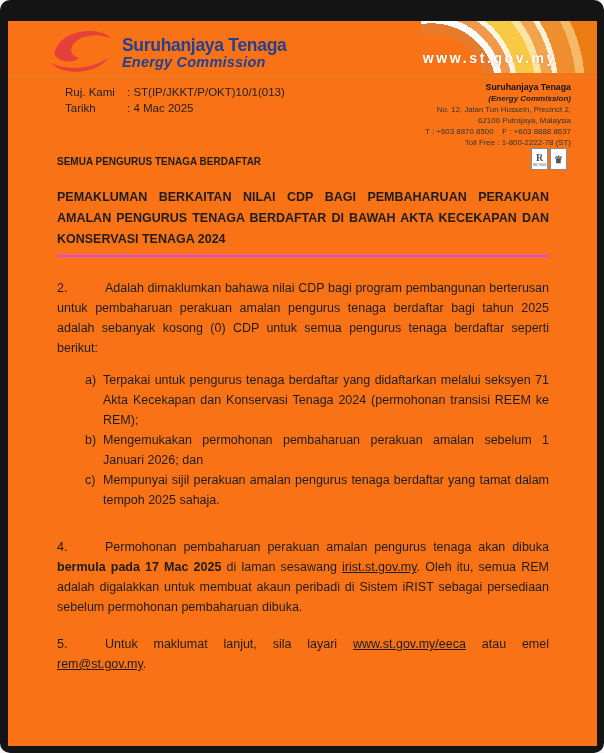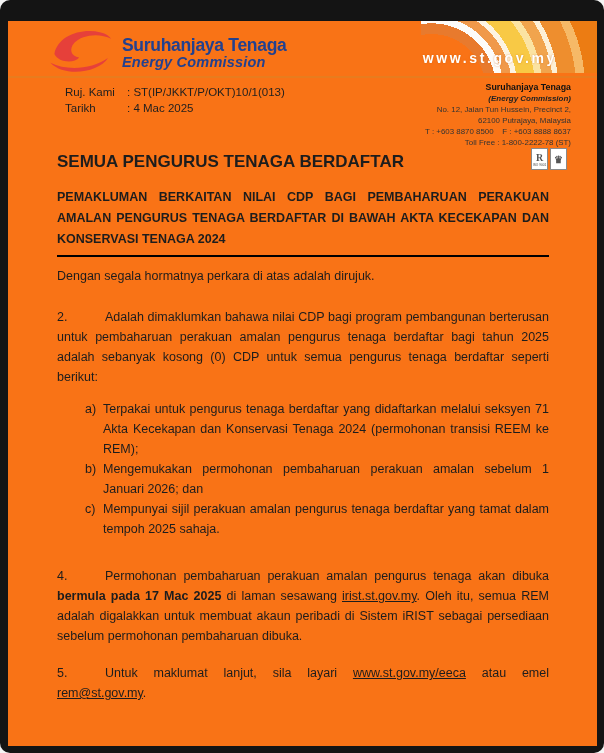--- a/index.html
+++ b/index.html
@@ -72,25 +72,25 @@
   .badge {
     width:17px; height:22px; border:1px solid #8a8a8a; background:#fff;
     display:flex; flex-direction:column; align-items:center; justify-content:center;
     color:#555;
   }
   .badge .glyph { font-size:10px; line-height:11px; font-family:"Liberation Serif", serif; font-weight:bold; }
   .badge .mini { font-size:3.2px; line-height:4px; letter-spacing:0; color:#444; }
 
   
   .letter { padding:0 48px 0 49px; color:#1d1d1d; font-size:12.5px; line-height:20px; }
-  .recipient { font-weight:bold; font-size:17px; margin-top:4px; }
+  .recipient { font-weight:bold; font-size:10px; margin-top:4px; }
   .salutation { margin-top:14px; }
   .subject {
     margin-top:15px; font-weight:bold; text-align:justify;
-    line-height:21px; padding-bottom:5px; border-bottom:2px solid #000000;
+    line-height:21px; padding-bottom:5px; border-bottom:2px solid #d946ef;
   }
   .para { text-align:justify; }
   .p-intro { margin-top:9px; text-align:left; }
   .p-num { display:inline-block; width:48px; }
   .p2 { margin-top:21px; }
   .sub-list { margin-top:12px; }
   .sub-item { position:relative; padding-left:46px; text-align:justify; }
   .sub-marker { position:absolute; left:28px; top:0; }
   .p4 { margin-top:27px; }
   .p5 { margin-top:17px; }
@@ -149,21 +149,20 @@
     </div>
   </div>
 
   <div class="letter">
 
     <div class="recipient">SEMUA PENGURUS TENAGA BERDAFTAR</div>
 
 
     <div class="subject">PEMAKLUMAN BERKAITAN NILAI CDP BAGI PEMBAHARUAN PERAKUAN AMALAN PENGURUS TENAGA BERDAFTAR DI BAWAH AKTA KECEKAPAN DAN KONSERVASI TENAGA 2024</div>
 
-    <div class="para p-intro">Dengan segala hormatnya perkara di atas adalah dirujuk.</div>
 
     <div class="para p2">
       <span class="p-num">2.</span><span>Adalah dimaklumkan bahawa nilai CDP bagi program pembangunan berterusan untuk pembaharuan perakuan amalan pengurus tenaga berdaftar bagi tahun 2025 adalah sebanyak kosong (0) CDP untuk semua pengurus tenaga berdaftar seperti berikut:</span>
     </div>
 
     <div class="sub-list">
       <div class="sub-item">
         <span class="sub-marker">a)</span>
         <span>Terpakai untuk pengurus tenaga berdaftar yang didaftarkan melalui seksyen 71 Akta Kecekapan dan Konservasi Tenaga 2024 (permohonan transisi REEM ke REM);</span>
       </div>

